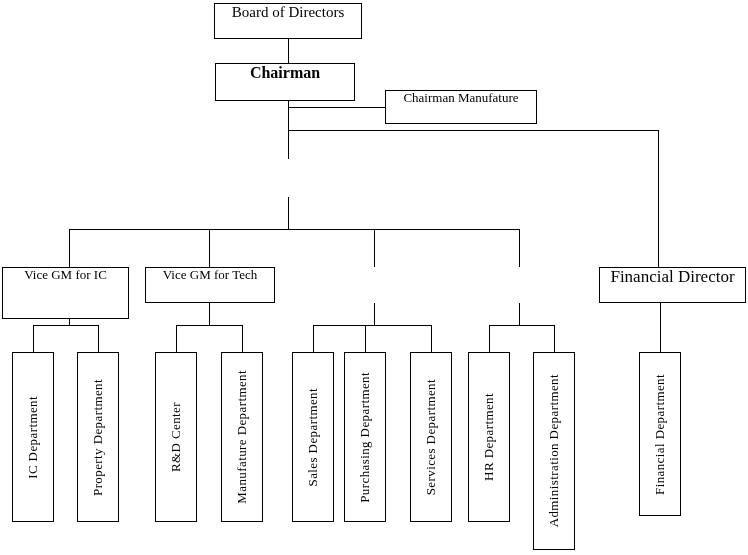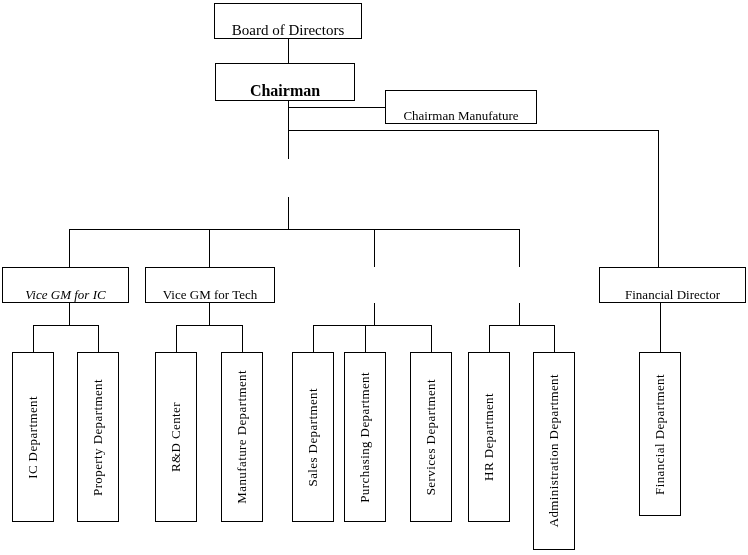--- a/index.html
+++ b/index.html
@@ -11,21 +11,21 @@
     overflow:hidden;
   }
   #chart{position:relative;width:748px;height:555px;}
 
   .node{
     position:absolute;
     border:1px solid #000;
     background:#fff;
     box-sizing:border-box;
     display:flex;
-    align-items:flex-end;
+    align-items:flex-start;
     justify-content:center;
     text-align:center;
     line-height:1.1;
   }
   .node span{display:block;}
 
   .bold{font-weight:bold;}
 
   
   .vnode{
@@ -102,31 +102,31 @@
 
   <div class="node bold" style="left:215px;top:63px;width:140px;height:38px;font-size:16px;">
     <span>Chairman</span>
   </div>
 
   <div class="node" style="left:385px;top:90px;width:152px;height:34px;font-size:13px;">
     <span>Chairman Manufature</span>
   </div>
 
 
-  <div class="node" style="left:2px;top:267px;width:127px;height:36px;font-size:13px;font-style:italic;">
+  <div class="node" style="left:2px;top:267px;width:127px;height:52px;font-size:13px;">
     <span>Vice GM for IC</span>
   </div>
 
   <div class="node" style="left:145px;top:267px;width:130px;height:36px;font-size:13px;">
     <span>Vice GM for Tech</span>
   </div>
 
 
 
-  <div class="node" style="left:599px;top:267px;width:147px;height:36px;font-size:13px;">
+  <div class="node" style="left:599px;top:267px;width:147px;height:36px;font-size:17px;">
     <span>Financial Director</span>
   </div>
 
   <div class="vnode" style="left:12px;top:352px;width:42px;height:170px;font-size:13px;">
     <span>IC Department</span>
   </div>
 
   <div class="vnode" style="left:77px;top:352px;width:42px;height:170px;font-size:13px;">
     <span>Property Department</span>
   </div>

